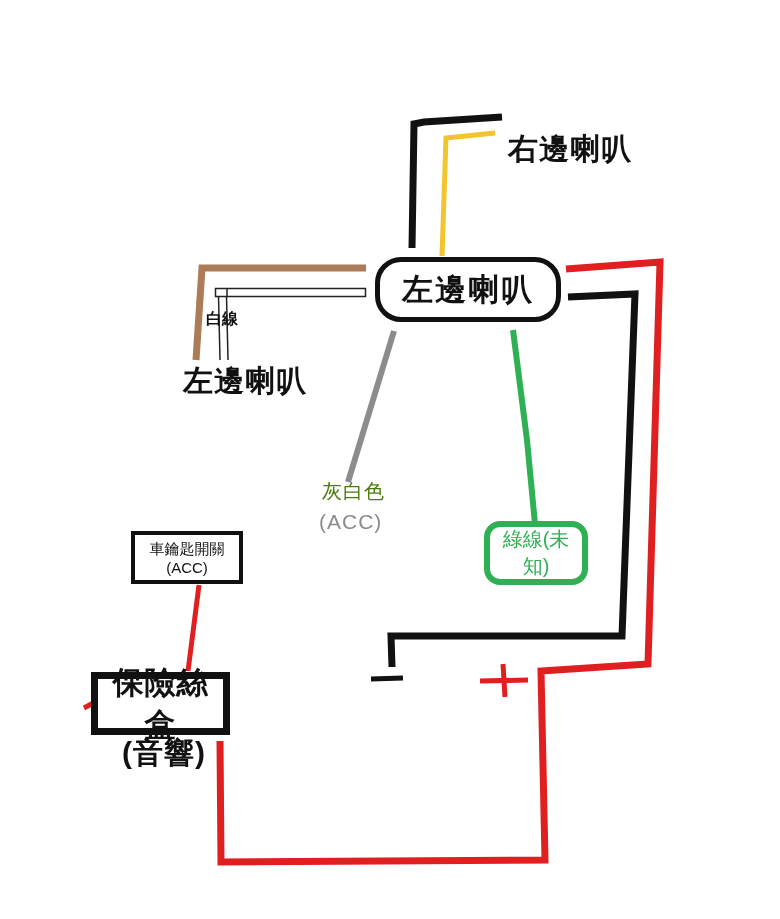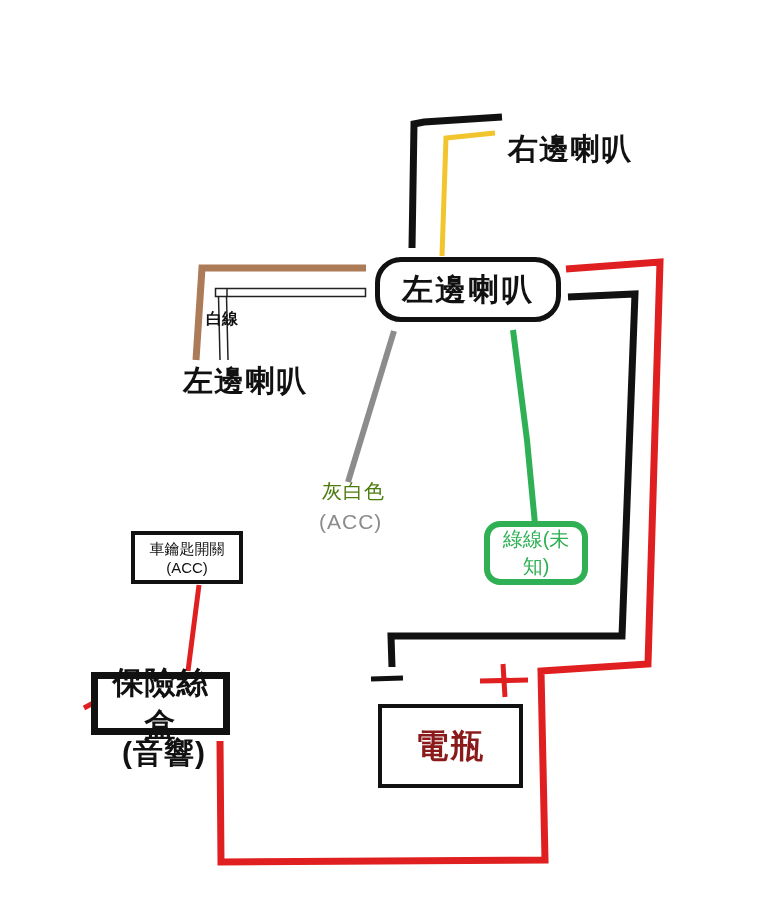--- a/index.html
+++ b/index.html
@@ -68,23 +68,20 @@
 
   <div class="box key-box">
     <span>車鑰匙開關(ACC)</span>
   </div>
 
   <div class="box fuse-box">
     <span>保險絲盒</span>
   </div>
   <div class="lbl lbl-big" style="left:122px;top:736px;">(音響)</div>
 
-  <div class="box battery-box">
-    <span style="color: rgb(139, 26, 26);">電瓶</span>
-  </div>
 
   <div class="box green-box" style="border-color: rgb(47, 176, 84);">
     <span style="color: rgb(47, 176, 84);">綠線(未知)</span>
   </div>
 
   <div class="lbl lbl-big" style="left:508px;top:104px;margin-top:28px;">右邊喇叭</div>
 
   <div class="lbl lbl-big" style="left:183px;top:364px;">左邊喇叭</div>
 
   <div class="lbl lbl-small" style="left:206px;top:310px;">白線</div>

